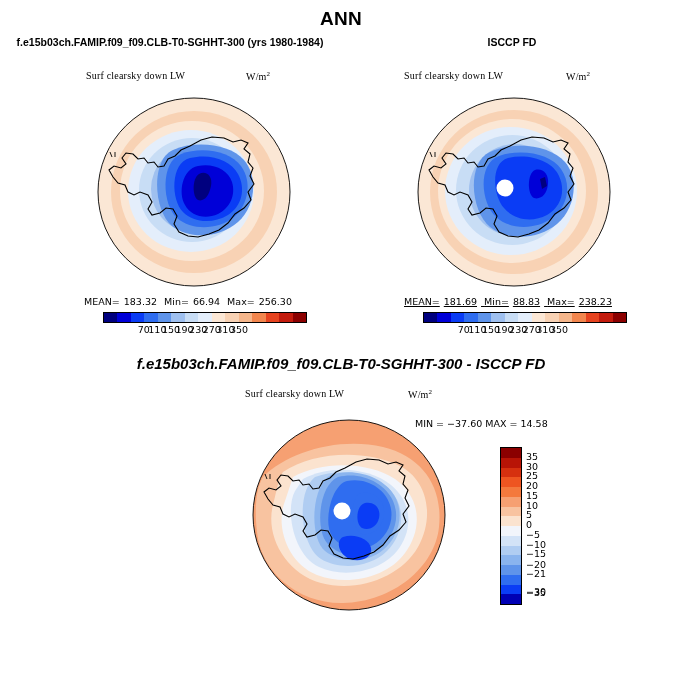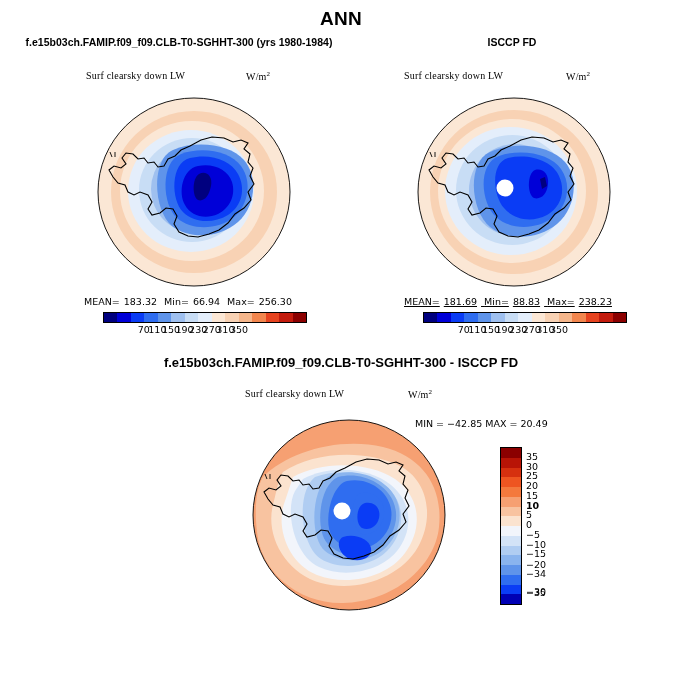--- a/index.html
+++ b/index.html
@@ -11,23 +11,23 @@
   .ctr{text-align:center;}
 
   
   #main-title{
     left:0;top:8px;width:682px;
     font-size:19px;font-weight:bold;letter-spacing:.3px;
   }
   .panel-title{
     font-size:10.5px;font-weight:bold;white-space:nowrap;
   }
-  #left-title{left:9px;top:36px;width:340px;}
+  #left-title{left:0;top:36px;width:340px;}
   #right-title{left:342px;top:36px;width:340px;}
-  #diff-title{left:0;top:355px;width:682px;font-size:13px;font-weight:bold;}
+  #diff-title{left:0;top:355px;width:682px;font-size:15px;font-weight:bold;font-style:italic;}
 
   
   .plot-head{
     font-size:10px;font-family:Liberation Serif, serif;
     white-space:nowrap;letter-spacing:.2px;
   }
   .units sup{font-size:7px;vertical-align:super;}
 
   
   .map-wrap{position:absolute;}
@@ -274,21 +274,21 @@
       <path d="M122,86 C132,84 138,92 136,101 C134,110 126,114 119,111 C112,107 113,88 122,86 Z" fill="#0a3cf5"></path>
       <use href="#coastC" fill="none" stroke="#000" stroke-width="1.1"></use>
       <circle cx="29" cy="38" r="1.4" fill="#000"></circle>
       <path d="M22,57 l2,5 M27,57 l0,5" stroke="#000" stroke-width=".9" fill="none"></path>
       <circle cx="99" cy="94" r="8.5" fill="#ffffff"></circle>
     </g>
     <ellipse cx="106" cy="98" rx="96" ry="95" fill="none" stroke="#000" stroke-width=".9"></ellipse>
   </svg>
 </div>
 
-<div class="abs" id="diff-minmax">MIN = −42.85  MAX =   20.49</div>
+<div class="abs" id="diff-minmax">MIN = −37.60  MAX =   14.58</div>
 
 <div class="abs" id="vbar-wrap">
   <div class="vbar">
       <i style="background: rgb(139, 0, 0);"></i>
       <i style="background: rgb(184, 20, 6);"></i>
       <i style="background: rgb(214, 48, 15);"></i>
       <i style="background: rgb(238, 85, 33);"></i>
       <i style="background: rgb(244, 121, 61);"></i>
       <i style="background: rgb(246, 160, 114);"></i>
       <i style="background: rgb(248, 195, 160);"></i>
@@ -301,24 +301,24 @@
       <i style="background: rgb(47, 109, 240);"></i>
       <i style="background: rgb(10, 60, 245);"></i>
       <i style="background: rgb(0, 0, 180);"></i>
     </div>
   <div class="vticks">
       <b style="top: 9.75px;">35</b>
       <b style="top: 19.5px;">30</b>
       <b style="top: 29.25px;">25</b>
       <b style="top: 39px;">20</b>
       <b style="top: 48.75px;">15</b>
-      <b style="top: 58.5px; font-weight: bold;">10</b>
+      <b style="top: 58.5px;">10</b>
       <b style="top: 68.25px;">5</b>
       <b style="top: 78px;">0</b>
       <b style="top: 87.75px;">−5</b>
       <b style="top: 97.5px;">−10</b>
       <b style="top: 107.25px; text-align: right;">−15</b>
       <b style="top: 118px;">−20</b>
-      <b style="top: 126.75px;">−34</b>
+      <b style="top: 126.75px;">−21</b>
       <b style="top: 128px; margin-top: 17px;">−30</b>
       <b style="top: 146.25px;">−35</b>
     </div>
 </div>
 
 </body></html>

